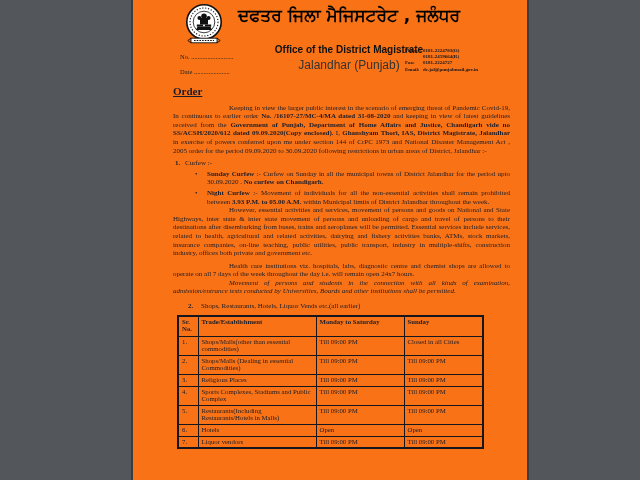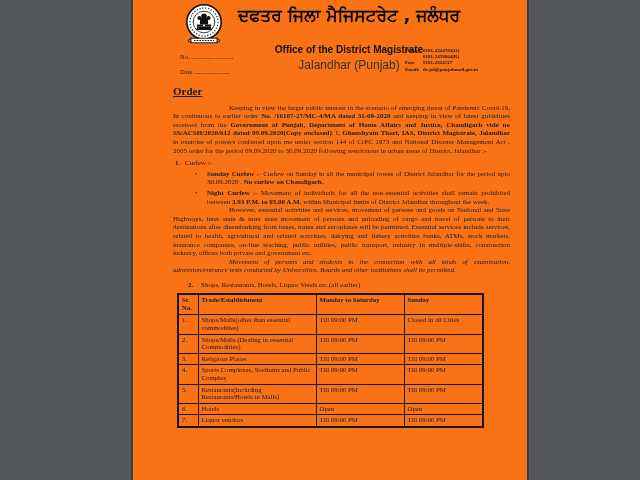--- a/index.html
+++ b/index.html
@@ -108,20 +108,21 @@
         <span class="dot">•</span>
         <span class="btext"><b>Sunday Curfew</b><span> :- Curfew on Sunday in all the municipal towns of District Jalandhar for the period upto 30.09.2020 . </span><b>No curfew on Chandigarh.</b><span></span></span>
       </div>
 
       <div class="bullet">
         <span class="dot">•</span>
         <span class="btext"><b>Night Curfew</b><span> :- Movement of individuals for  all the non-essential activities shall remain prohibited between </span><b>3.93 P.M. to 05.00 A.M.</b><span> within Municipal limits of District Jalandhar throughout the week.</span></span>
       </div>
 
       <p class="para indent p2">However, essential activities and services, movement of persons and goods on National and State Highways, inter state &amp; inter state movement of persons and unloading of cargo and travel of persons to their destinations after disembarking from buses, trains and aeroplanes will be permitted. Essential services include services, related to health, agricultural and related activities, dairying and fishery activities banks, ATMs, stock markets, insurance companies, on-line teaching, public utilities, public transport, industry in multiple-shifts, construction industry, offices both private and government etc.</p>
+      <p class="para indent p3">Health care institutions viz. hospitals, labs, diagnostic centre and chemist shops are allowed to operate on all 7 days of the week throughout the day i.e. will remain open 24x7 hours.</p>
       <p class="para indent p4">Movement of persons and students in the connection with all kinds of examination, admission/entrance tests conducted by Universities, Boards and other institutions shall be permitted.</p>
 
       <div class="list-head sec2">
         <span class="num">2.</span>
         <b class="ltitle">Shops,  Restaurants, Hotels, Liquor Vends etc.(all earlier)</b>
       </div>
 
       <table class="sched">
         <colgroup>
             <col style="width:20px">

